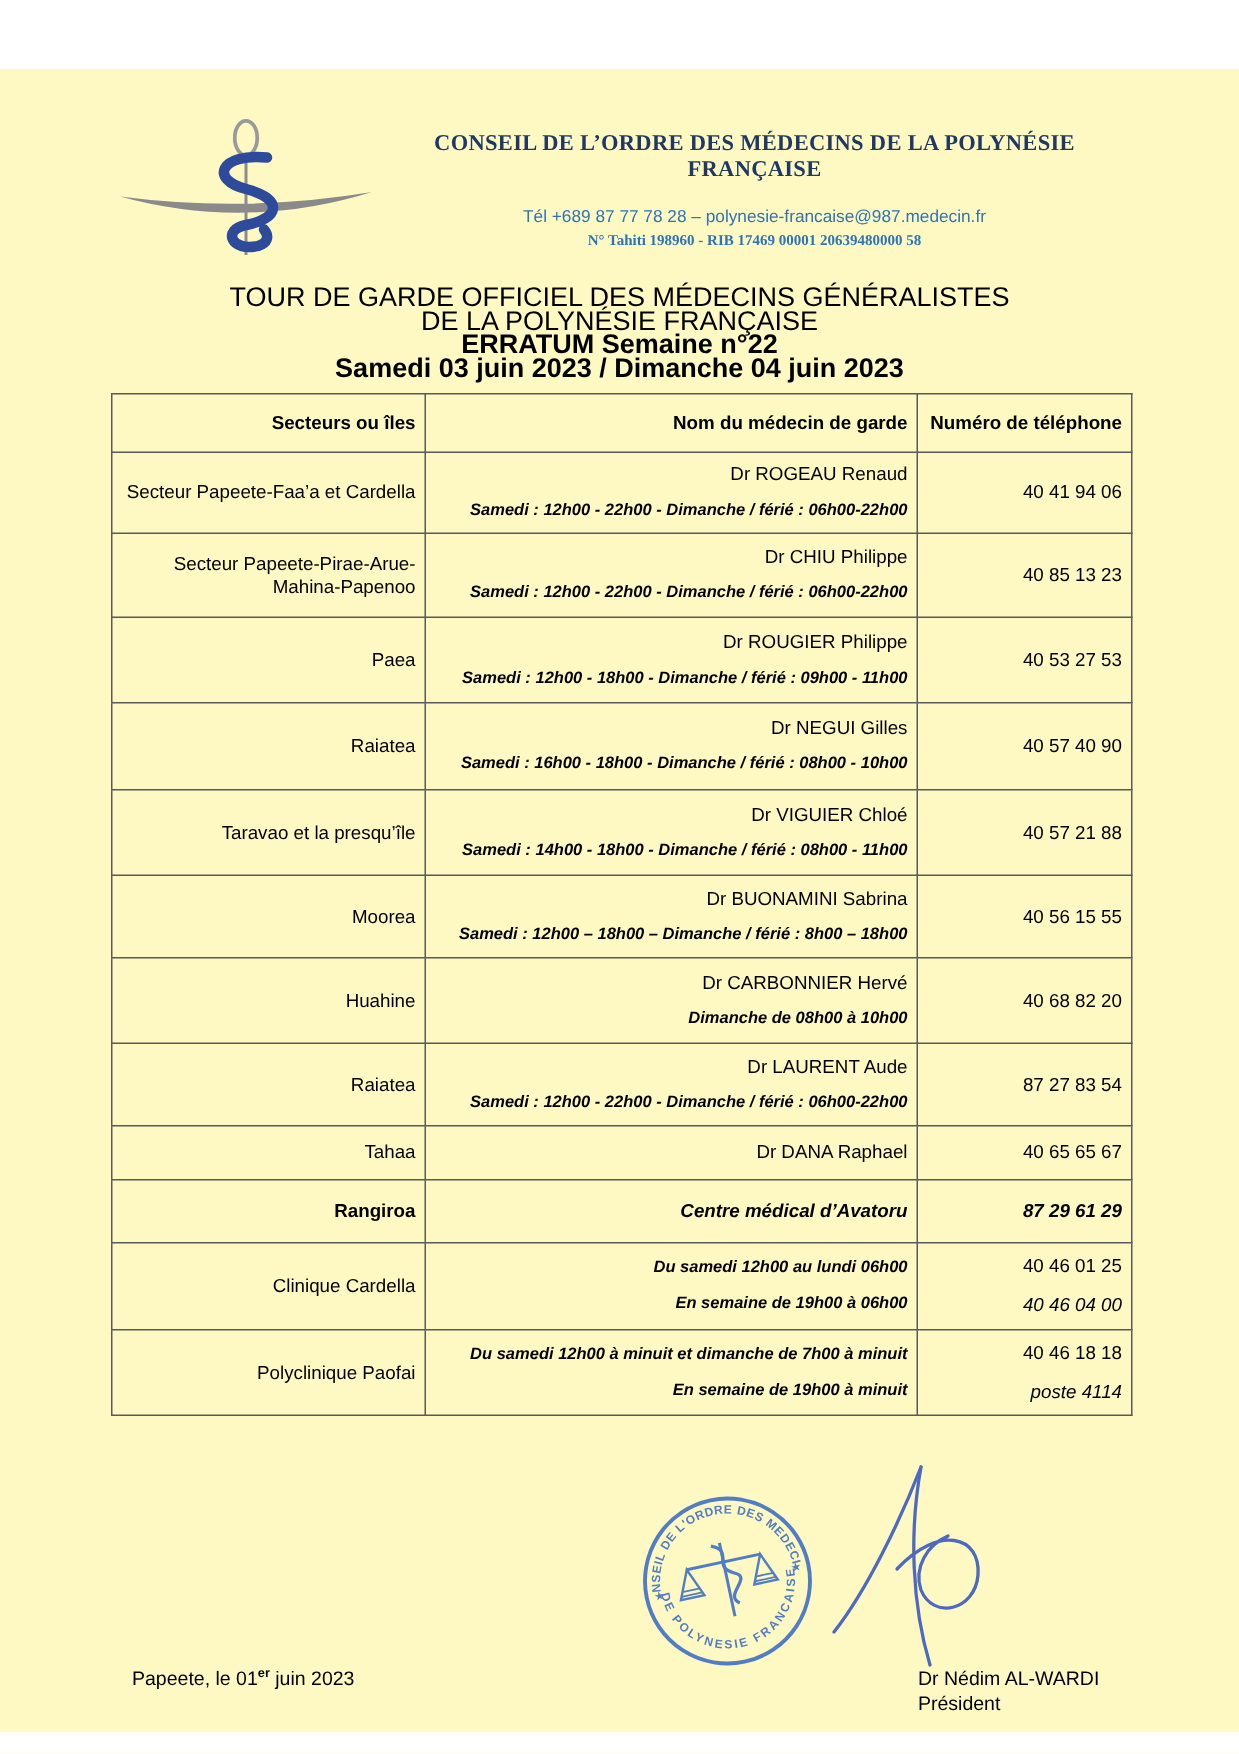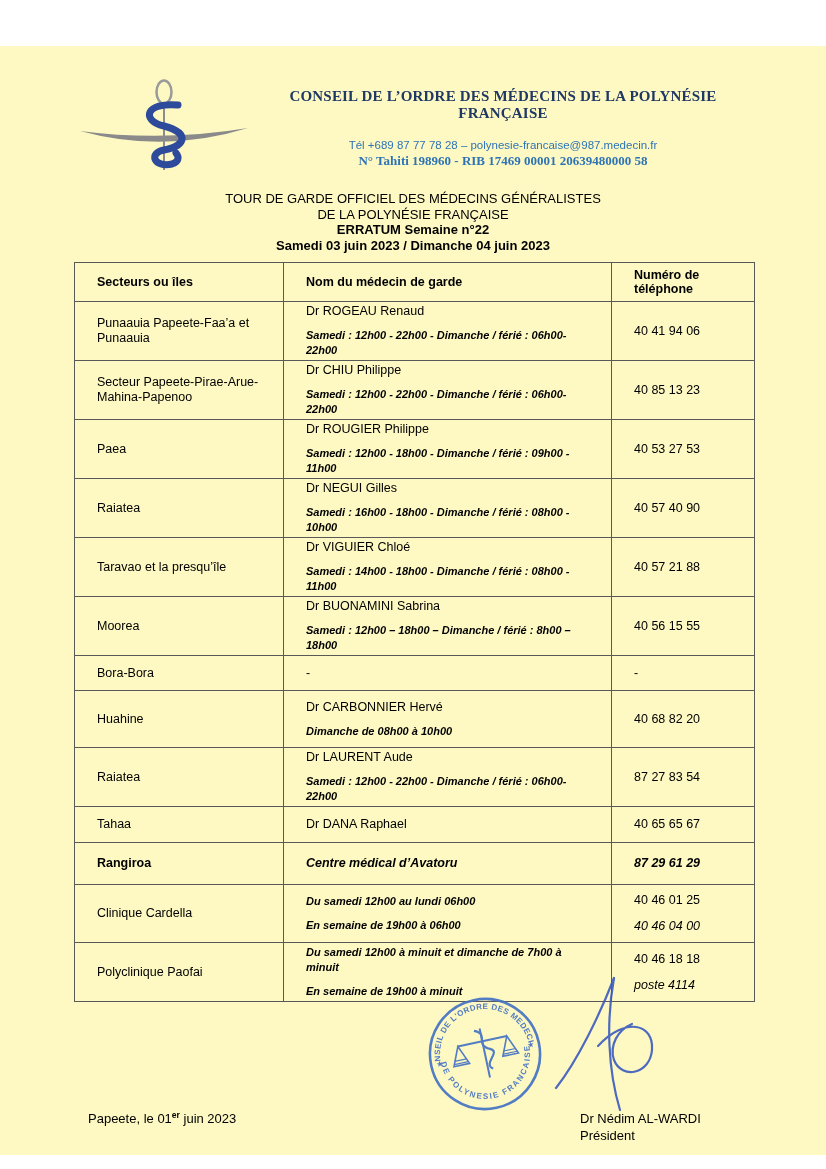--- a/index.html
+++ b/index.html
@@ -13,50 +13,50 @@
   
   .org-logo { position:absolute; left:72px; top:32px; width:180px; height:108px; }
   .org-text { position:absolute; left:248px; top:42px; width:510px; text-align:center; }
   .org-name {
     font-family:"Liberation Serif","DejaVu Serif",serif; font-weight:bold;
     font-size:15px; color:#1f3864; letter-spacing:.2px; margin-bottom:16px;
   }
   .org-addr { font-size:11.5px; color:#2e74b5; line-height:15px; }
   .org-addr-rib {
     font-family:"Liberation Serif","DejaVu Serif",serif; font-weight:bold;
-    font-size:13px; color:#2e74b5; line-height:15px;
+    font-size:10px; color:#2e74b5; line-height:15px;
   }
 
   
   .doc-title { position:absolute; left:0; top:145px; width:826px; text-align:center;
-               font-size:13px; line-height:15.5px; }
+               font-size:18px; line-height:15.5px; }
   .doc-title .bold { font-weight:bold; }
 
   
   table.garde {
     position:absolute; left:74px; top:216px; width:680px;
     border-collapse:collapse; table-layout:fixed;
   }
   table.garde th, table.garde td {
-    border:1px solid #595959; text-align:left; vertical-align:middle;
-    padding:2px 22px; overflow:hidden;
+    border:1px solid #595959; text-align:right; vertical-align:middle;
+    padding:2px 6px; overflow:hidden;
   }
   table.garde th { font-size:12.5px; font-weight:bold; height:34px; }
   .cell-line { font-size:12.5px; line-height:15px; }
   .cell-line + .cell-line { margin-top:9px; }
   .cell-line.italic { font-size:11px; font-style:italic;font-weight:bold; }
   .cell-line.bold { font-weight:bold;font-style:italic; }
   td.sector { font-size:12.5px; line-height:15px; }
   td.sector.bold { font-weight:bold; }
   td.phone .cell-line + .cell-line { margin-top:11px;font-style:italic; }
 
   
   .footer-date { position:absolute; left:88px; top:1064px; font-size:13px; }
   .footer-date sup { font-size:8.5px; vertical-align:super;font-weight:bold; }
-  .signer { position:absolute; left:580px; top:1064px; font-size:13px; line-height:17px; }
+  .signer { position:absolute; left:612px; top:1064px; font-size:13px; line-height:17px; }
 
   
   .stamp { position:absolute; left:424px; top:947px; width:122px; height:122px; }
   .signature { position:absolute; left:548px; top:926px; width:114px; height:144px; }
 </style>
 </head>
 <body>
 
 <div class="page">
 
@@ -88,21 +88,21 @@
     </colgroup>
     <thead>
         <tr>
           <th>Secteurs ou îles</th>
           <th>Nom du médecin de garde</th>
           <th>Numéro de téléphone</th>
         </tr>
       </thead>
     <tbody>
         <tr style="height: 54px;">
-          <td class="sector">Punaauia Papeete-Faa’a et Punaauia</td>
+          <td class="sector">Secteur Papeete-Faa’a et Cardella</td>
           <td>
             <div class="cell-line">Dr ROGEAU Renaud</div>
             <div class="cell-line italic">Samedi : 12h00 - 22h00 - Dimanche / férié : 06h00-22h00</div>
           </td>
           <td class="phone">
             <div class="cell-line">40 41 94 06</div>
           </td>
         </tr>
         <tr style="height: 56px;">
           <td class="sector">Secteur Papeete-Pirae-Arue-Mahina-Papenoo</td>
@@ -145,29 +145,20 @@
           </td>
         </tr>
         <tr style="height: 55px;">
           <td class="sector">Moorea</td>
           <td>
             <div class="cell-line">Dr BUONAMINI Sabrina</div>
             <div class="cell-line italic">Samedi : 12h00 – 18h00 – Dimanche / férié : 8h00 – 18h00</div>
           </td>
           <td class="phone">
             <div class="cell-line">40 56 15 55</div>
-          </td>
-        </tr>
-        <tr style="height: 35px;">
-          <td class="sector">Bora-Bora</td>
-          <td>
-            <div class="cell-line">-</div>
-          </td>
-          <td class="phone">
-            <div class="cell-line">-</div>
           </td>
         </tr>
         <tr style="height: 57px;">
           <td class="sector">Huahine</td>
           <td>
             <div class="cell-line">Dr CARBONNIER Hervé</div>
             <div class="cell-line italic">Dimanche de 08h00 à 10h00</div>
           </td>
           <td class="phone">
             <div class="cell-line">40 68 82 20</div>

